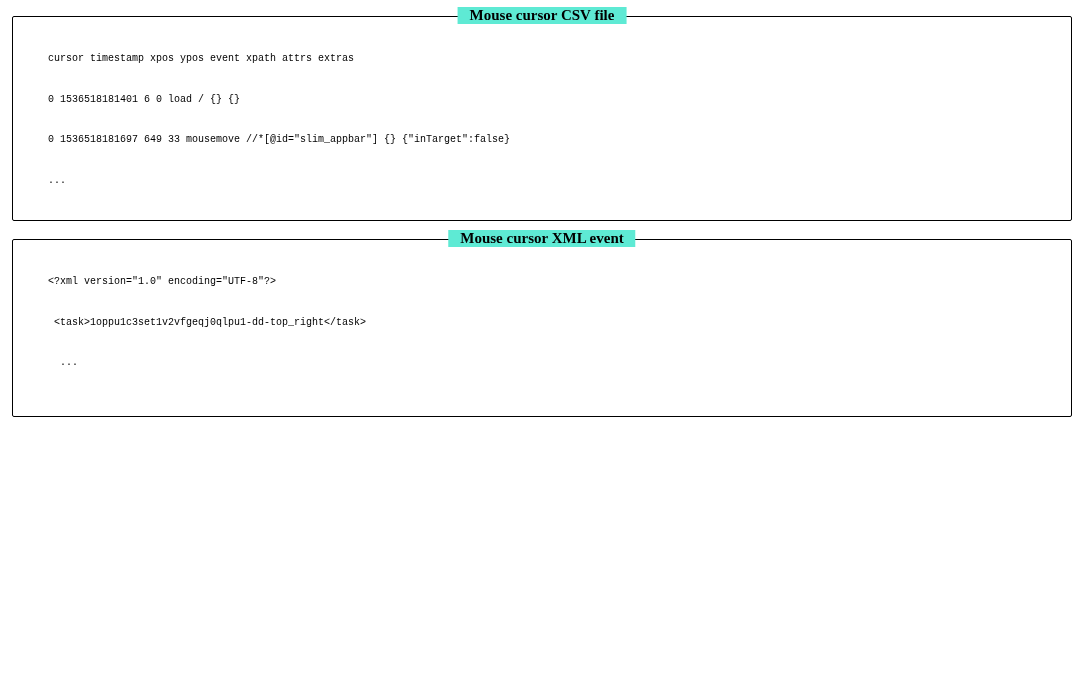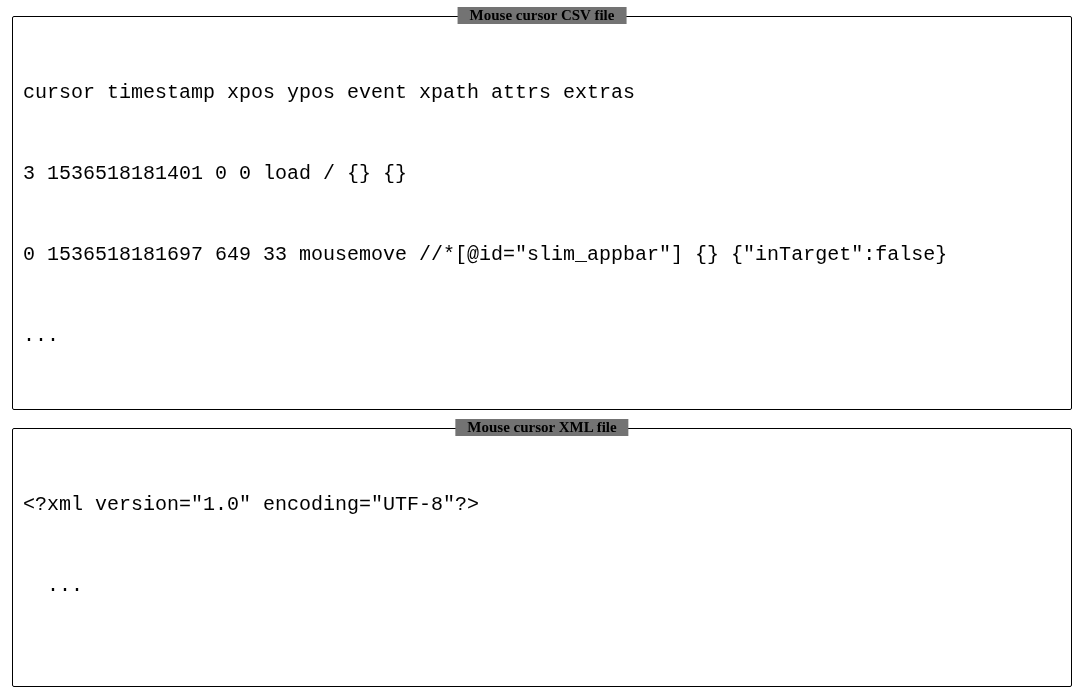--- a/index.html
+++ b/index.html
@@ -16,48 +16,50 @@
     border: 1.5px solid #000;
     border-radius: 2px;
     margin: 12px 4px 18px 4px;
     padding: 8px 10px 6px 10px;
   }
   .box-title {
     position: absolute;
     top: -10px;
     left: 50%;
     transform: translateX(-50%);
-    background: #737373;
+    background: #5eead4;
     padding: 0 12px;
     font-weight: bold;
     font-family: "Times New Roman", Times, serif;
     font-size: 15px;
     white-space: nowrap;
   }
   .mono {
     font-family: "Courier New", Courier, monospace;
-    font-size: 20px;
+    font-size: 10px;
     line-height: 1.35;
     white-space: pre;
     overflow: hidden;
+    margin-left: 25px;
   }
 </style>
 </head>
 <body>
 
 <div class="file-box">
   <div class="box-title">Mouse cursor CSV file</div>
   <div class="mono">
     <div>cursor timestamp xpos ypos event xpath attrs extras</div>
-    <div>3 1536518181401 0 0 load / {} {}</div>
+    <div>0 1536518181401 6 0 load / {} {}</div>
     <div>0 1536518181697 649 33 mousemove //*[@id="slim_appbar"] {} {"inTarget":false}</div>
     <div>...</div>
   </div>
 </div>
 
 <div class="file-box">
-  <div class="box-title">Mouse cursor XML file</div>
+  <div class="box-title">Mouse cursor XML event</div>
   <div class="mono">
     <div>&lt;?xml version="1.0" encoding="UTF-8"?&gt;</div>
+    <div> &lt;task&gt;1oppu1c3set1v2vfgeqj0qlpu1-dd-top_right&lt;/task&gt;</div>
     <div>  ...</div>
     
   </div>
 </div>
 
 </body></html>

